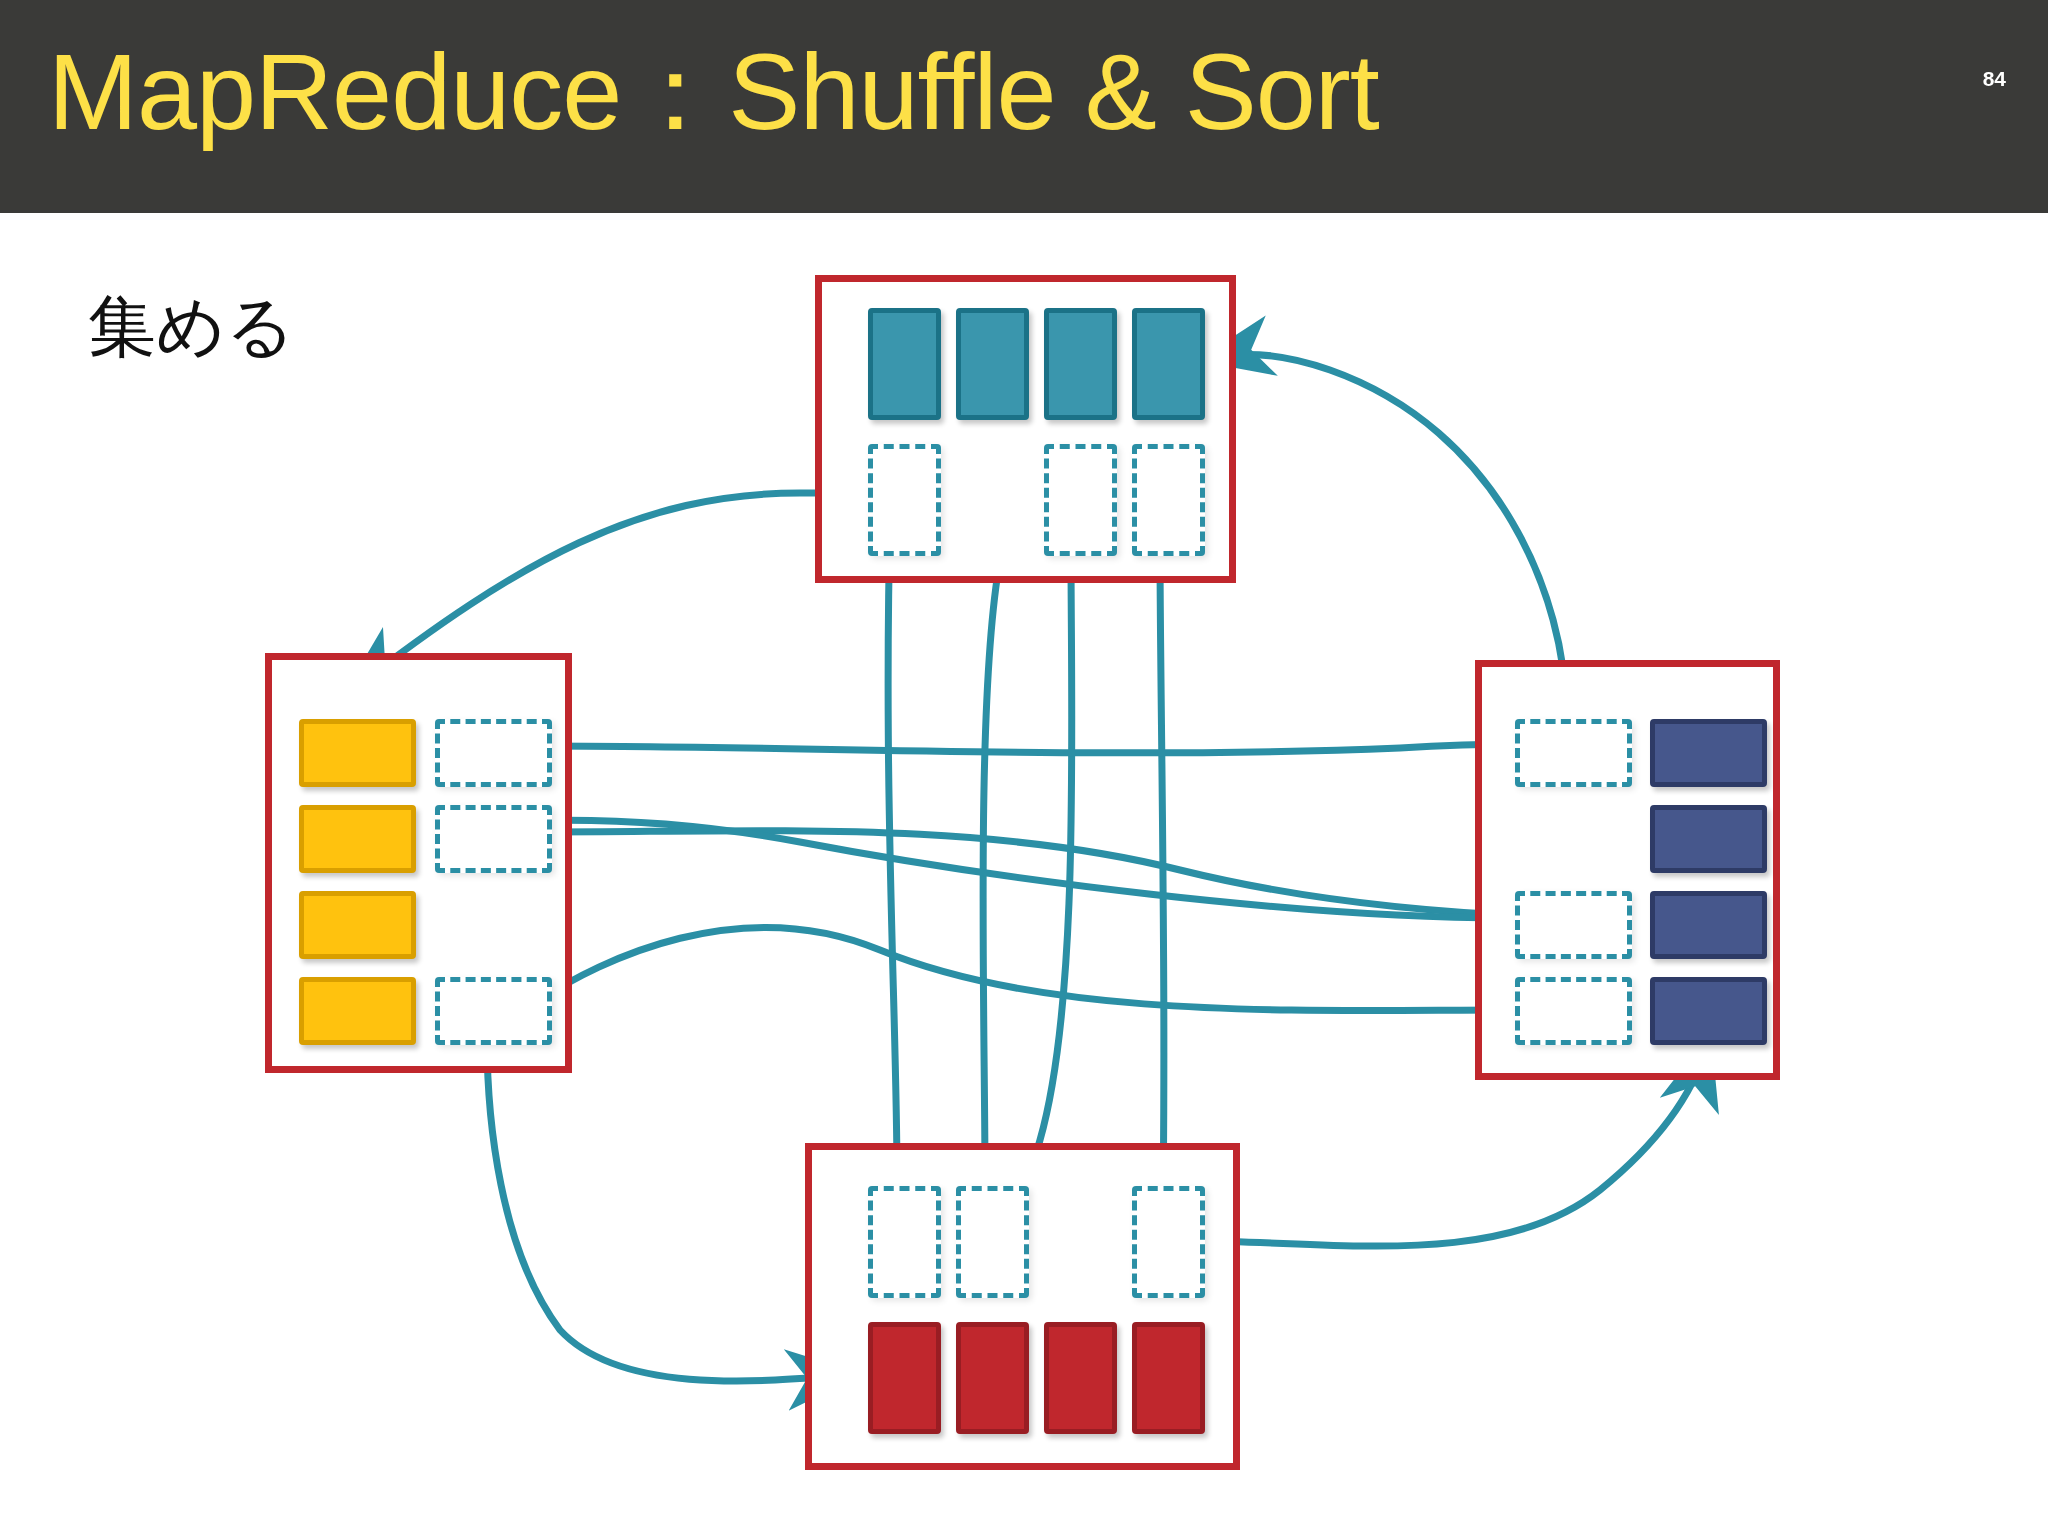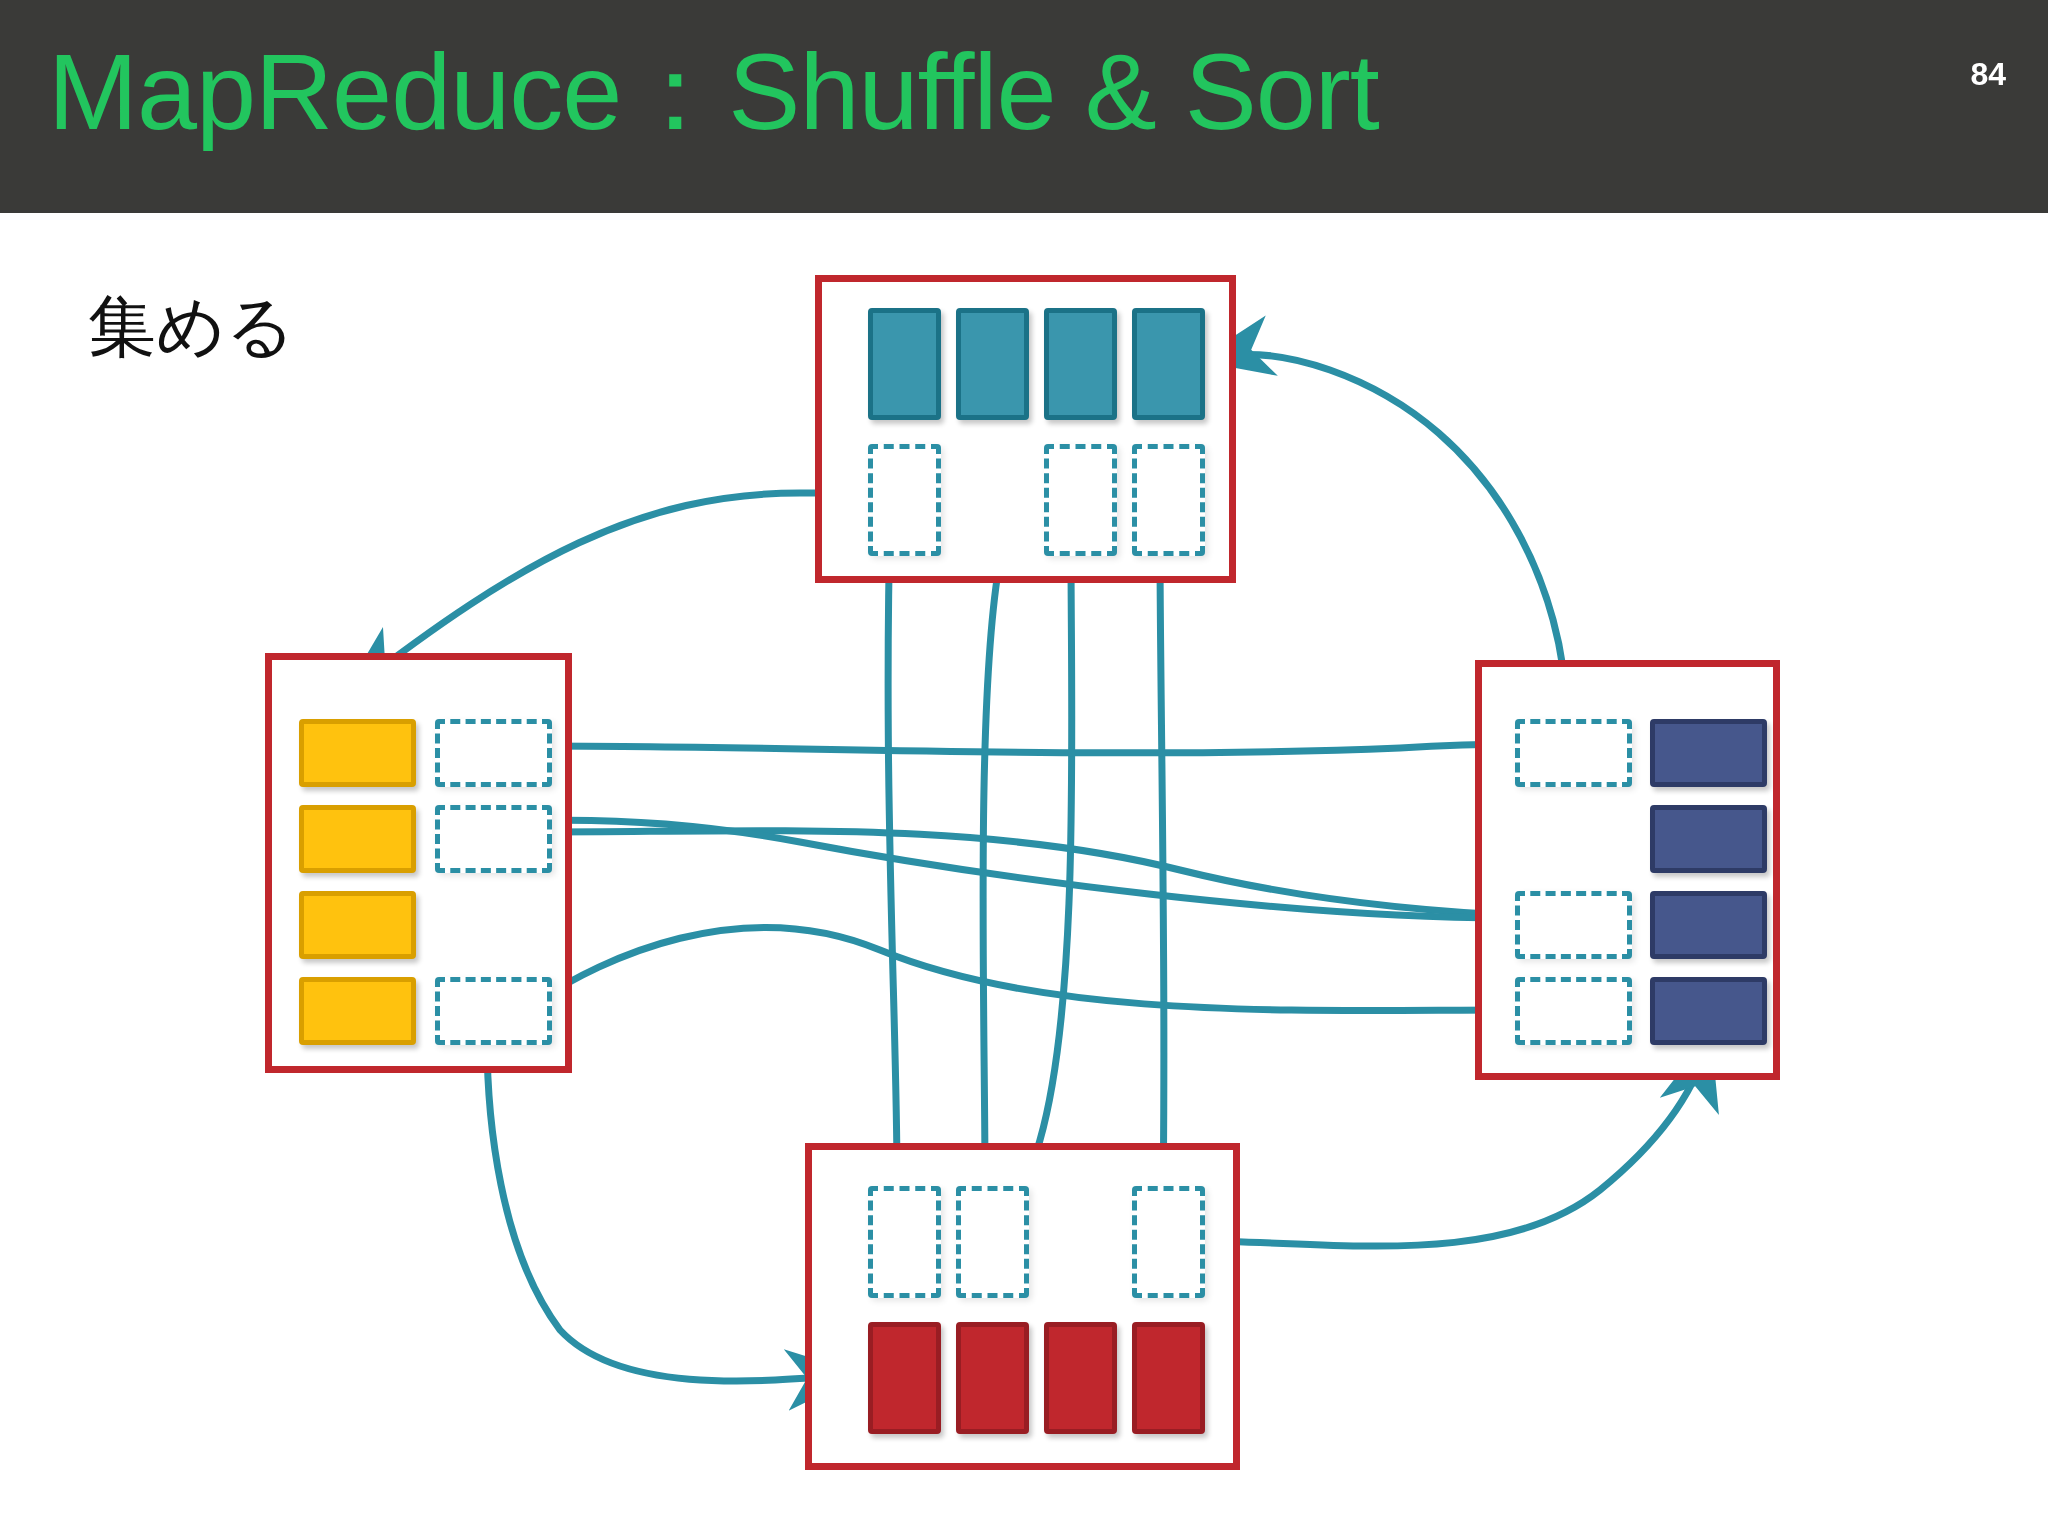--- a/index.html
+++ b/index.html
@@ -13,27 +13,27 @@
   #slide{position:absolute;left:0;top:0;width:2048px;height:1536px;background:#fff;}
 
   
   .titlebar{
     position:absolute;left:0;top:0;width:2048px;height:213px;
     background:#3a3a38;
   }
   .title-text{
     position:absolute;left:48px;top:38px;
     font-size:108px;line-height:1.0;
-    color:#22c55e;font-weight:400;
+    color:#fde047;font-weight:400;
     letter-spacing:-1px;
     white-space:nowrap;
   }
   .page-number{
-    position:absolute;right:42px;top:56px;
-    font-size:32px;font-weight:bold;color:#ffffff;
+    position:absolute;right:42px;top:67px;
+    font-size:21px;font-weight:bold;color:#ffffff;
   }
 
   
   .caption{
     position:absolute;left:88px;top:282px;
     font-size:68px;color:#111111;
     font-family:"DejaVu Sans","Liberation Sans",sans-serif;
     white-space:nowrap;
     text-align:right;
   }

